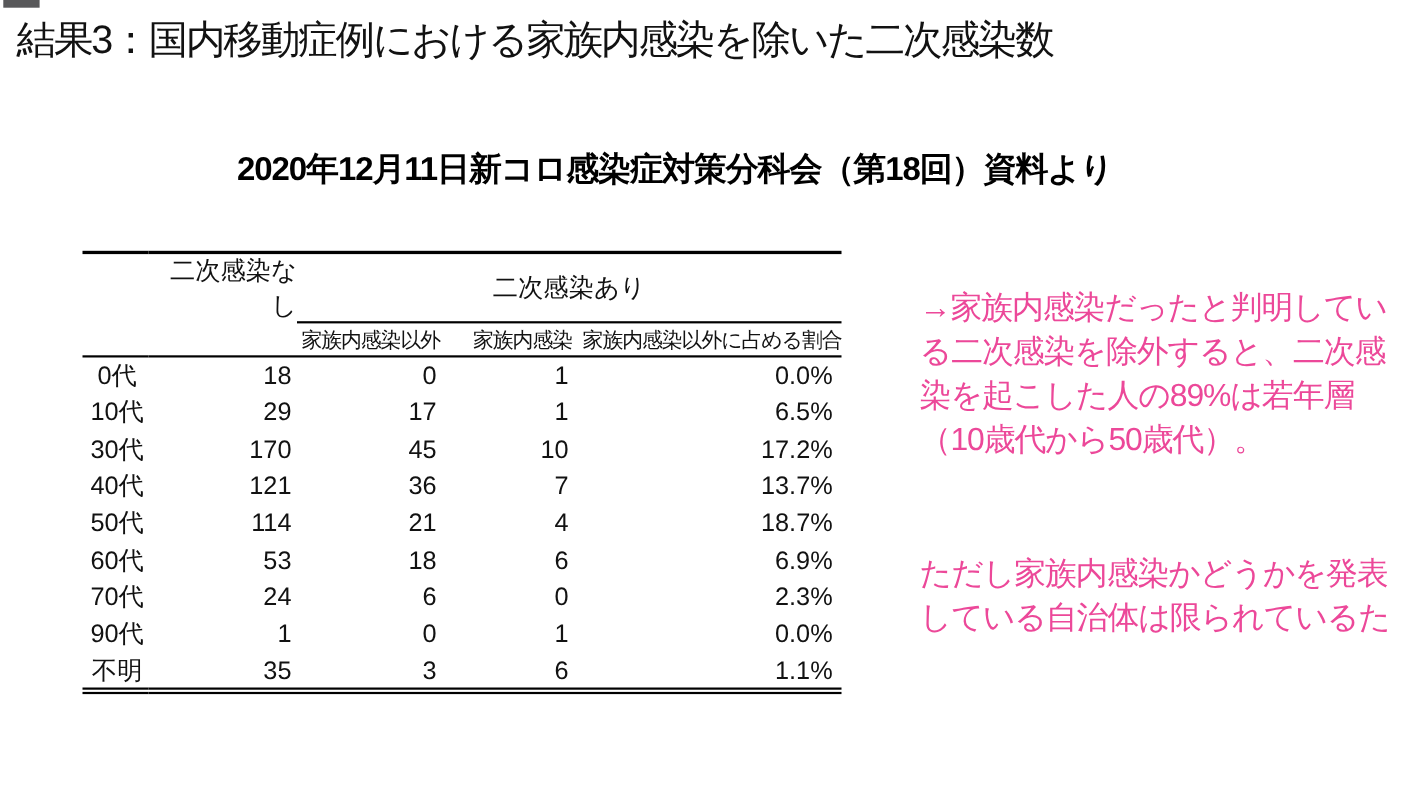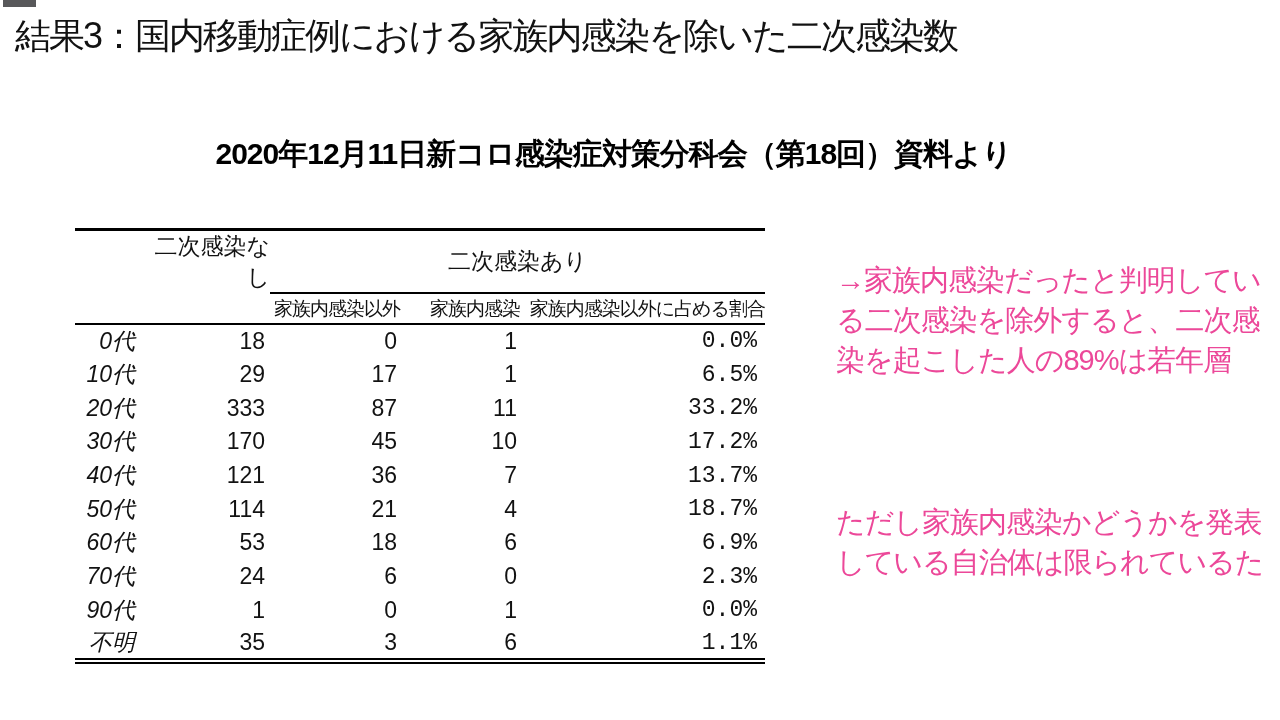--- a/index.html
+++ b/index.html
@@ -33,25 +33,25 @@
   }
   table.data th { font-weight: normal; }
   thead tr.h1 { height: 34px; }
   thead tr.h2 { height: 31px; font-size: 19px; }
   thead tr.h2 td, thead tr.h2 th { border-bottom: 2px solid #000; }
   th.group-yes { border-bottom: 2px solid #000; text-align: center; }
   th.group-no { text-align: right; }
   thead tr.h2 th { text-align: right; white-space: nowrap; letter-spacing: -1px; }
   tbody td { height: 33.7px; white-space: nowrap; }
   tbody tr:last-child td { border-bottom: 6px double #000; }
-  td.c-age { text-align: right; padding-left: 3px; font-style: italic; }
+  td.c-age { text-align: center; padding-left: 3px; }
   td.c-n1 { text-align: right; padding-right: 5px; }
   td.c-n2 { text-align: right; padding-right: 3px; }
   td.c-n3 { text-align: right; padding-right: 3px; }
-  td.c-pct { text-align: right; padding-right: 8px; font-family: Liberation Mono, monospace; }
+  td.c-pct { text-align: right; padding-right: 8px; }
   .note {
     position: absolute; left: 836px; width: 444px;
     font-size: 29px; line-height: 40px; letter-spacing: -1px;
     color: #ec4899;
   }
   .note .line { white-space: nowrap; }
   .note-1 { top: 260px; }
   .note-2 { top: 502px; }
 </style>
 </head>
@@ -95,27 +95,20 @@
   </tr>
 
   <tr>
     <td class="c-age">10代</td>
     <td class="c-n1">29</td>
     <td class="c-n2">17</td>
     <td class="c-n3">1</td>
     <td class="c-pct">6.5%</td>
   </tr>
 
-  <tr>
-    <td class="c-age">20代</td>
-    <td class="c-n1">333</td>
-    <td class="c-n2">87</td>
-    <td class="c-n3">11</td>
-    <td class="c-pct">33.2%</td>
-  </tr>
 
   <tr>
     <td class="c-age">30代</td>
     <td class="c-n1">170</td>
     <td class="c-n2">45</td>
     <td class="c-n3">10</td>
     <td class="c-pct">17.2%</td>
   </tr>
 
   <tr>
@@ -166,18 +159,19 @@
     <td class="c-n3">6</td>
     <td class="c-pct">1.1%</td>
   </tr>
 </tbody>
 </table>
 
 <div class="note note-1">
   <div class="line">→家族内感染だったと判明してい</div>
   <div class="line">る二次感染を除外すると、二次感</div>
   <div class="line">染を起こした人の89%は若年層</div>
+  <div class="line">（10歳代から50歳代）。</div>
 </div>
 
 <div class="note note-2">
   <div class="line">ただし家族内感染かどうかを発表</div>
   <div class="line">している自治体は限られているた</div>
 </div>
 
 </body></html>

